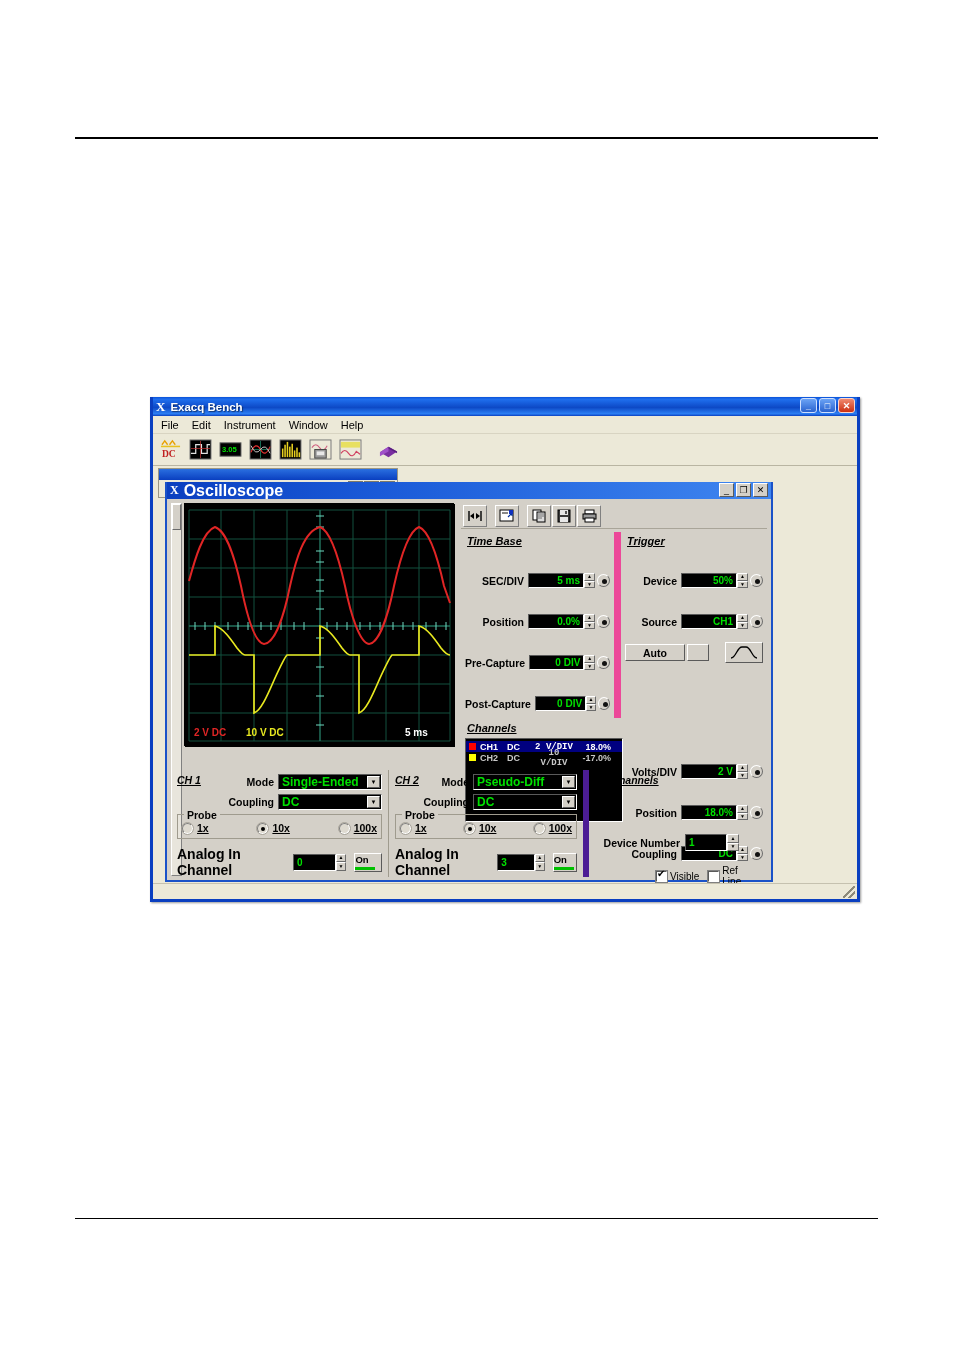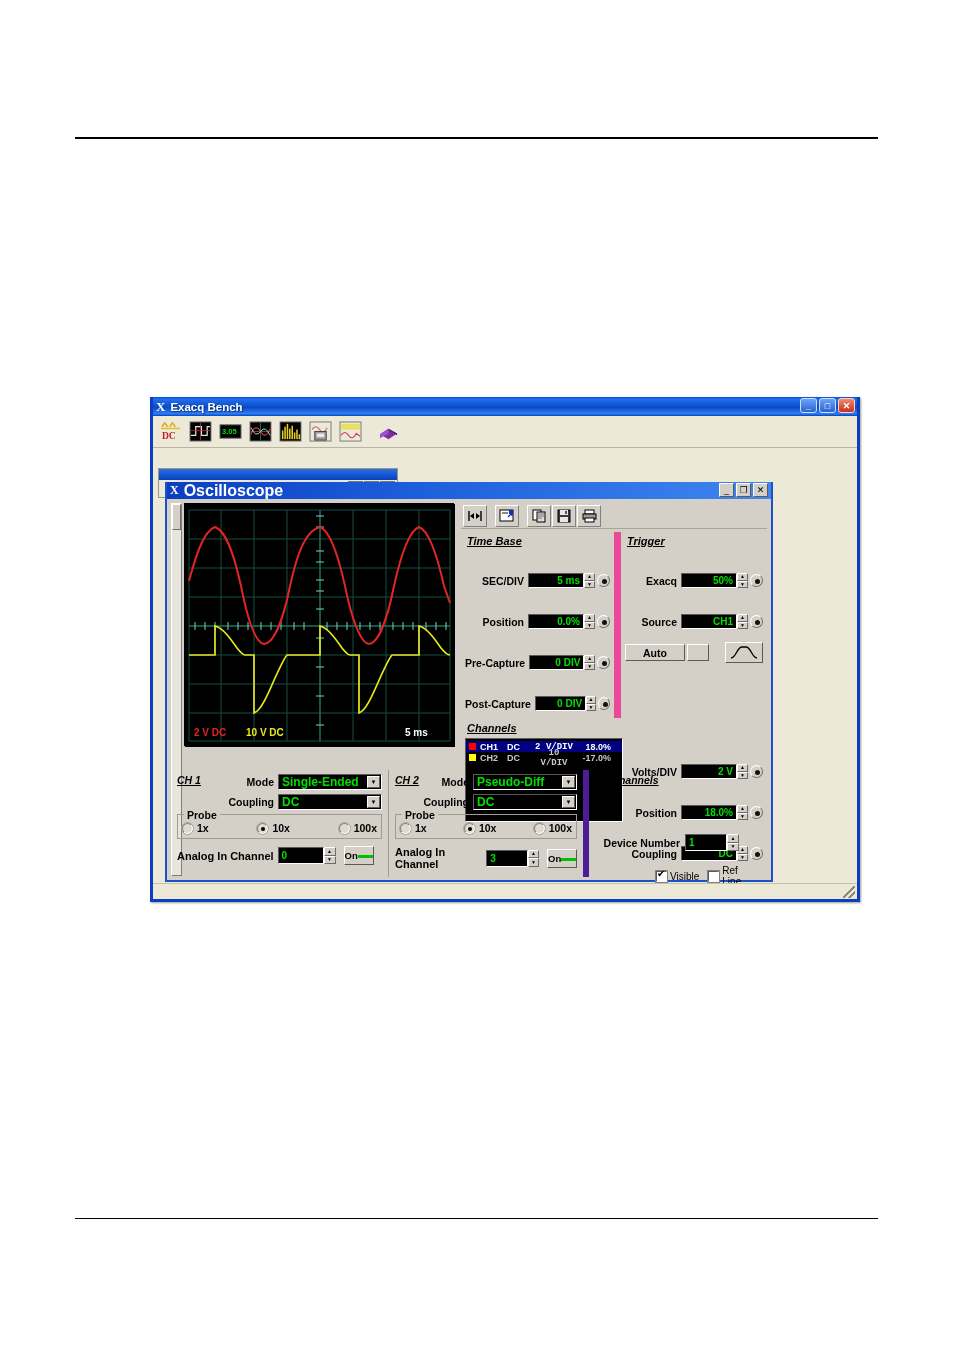--- a/index.html
+++ b/index.html
@@ -304,57 +304,57 @@
     font-size:6px; line-height:1;
   }
   .fieldset {
     border:1px solid #9f9b8e; margin-top:4px; padding:7px 4px 4px 4px;
     position:relative;
   }
   .fieldset > .legend {
     position:absolute; top:-6px; left:6px; background:#d4d0c8;
     padding:0 3px; font-size:10.5px; font-weight:bold;
   }
-  .radios { display:flex; align-items:flex-start; justify-content:space-between; }
+  .radios { display:flex; align-items:flex-start; justify-content:space-between;text-decoration:underline; }
   .radio { display:flex; align-items:center; font-size:10.5px; font-weight:bold; }
   .rb {
     width:11px; height:11px; border-radius:50%;
     background:#dedad0;
     border-top:1px solid #808080; border-left:1px solid #808080;
     border-right:1px solid #fff; border-bottom:1px solid #fff;
     outline:1px solid #a8a49a;
     margin-right:4px; position:relative; flex:none;
   }
   .rb.on:after {
     content:""; position:absolute; left:3px; top:3px;
     width:4px; height:4px; border-radius:50%; background:#000;
   }
   .aic-row { display:flex; align-items:center; margin-top:7px; }
-  .aic-row .lbl { font-size:11px; font-weight:bold; margin-right:4px; }
+  .aic-row .lbl { font-size:14px; font-weight:bold; margin-right:4px; }
   .aicbox {
     width:46px; height:17px; background:#000;
     border-top:1px solid #5a5a5a; border-left:1px solid #5a5a5a;
     border-right:1px solid #fff; border-bottom:1px solid #fff;
     color:#00e000; font-size:10px; font-weight:bold;
     padding-left:3px; line-height:16px;
   }
   .spin2 { width:12px; height:17px; display:flex; flex-direction:column; }
   .spin2 i {
     flex:1; background:#d4d0c8;
     border-top:1px solid #fff; border-left:1px solid #fff;
     border-right:1px solid #6b6b6b; border-bottom:1px solid #6b6b6b;
     display:flex; align-items:center; justify-content:center;
     font-size:5px; font-style:normal; line-height:1;
   }
   .on-btn {
     width:30px; height:19px; margin-left:8px;
     background:#d4d0c8;
     border-top:1px solid #fff; border-left:1px solid #fff;
     border-right:1px solid #5a5a5a; border-bottom:1px solid #5a5a5a;
-    display:flex; flex-direction:row; align-items:center; justify-content:center;
+    display:flex; flex-direction:column; align-items:flex-start; justify-content:center;
     font-size:9.5px; font-weight:bold;
   }
   .on-btn .bar { width:20px; height:3px; background:#00c000; margin-top:2px; }
 
   .dev-row {
     position:absolute; right:28px; bottom:26px;
     display:flex; align-items:center;
   }
   .dev-row .lbl { font-size:10.5px; font-weight:bold; margin-right:5px; }
   .devbox {
@@ -388,20 +388,27 @@
   <div class="titlebar">
     <span class="logo">X</span>
     <span class="tb-title">Exacq Bench</span>
     <div class="win-btns">
       <div class="wb">_</div>
       <div class="wb">□</div>
       <div class="wb close">✕</div>
     </div>
   </div>
 
+  <div class="menubar">
+    <span>File</span>
+    <span>Edit</span>
+    <span>Instrument</span>
+    <span>Window</span>
+    <span>Help</span>
+  </div>
 
   <div class="maintoolbar">
 
     <div class="tbtn">
       <svg class="ico" viewBox="0 0 24 22">
         <rect x="1" y="1" width="22" height="20" fill="#ece9d8"></rect>
         <path d="M3 6 L6 2 L9 6" stroke="#e8a000" stroke-width="1.4" fill="none"></path>
         <path d="M11 6 L14 2 L17 6" stroke="#e8a000" stroke-width="1.4" fill="none"></path>
         <rect x="2" y="7" width="20" height="1.6" fill="#e8c020"></rect>
         <text x="3" y="19" font-family="Liberation Serif, serif" font-size="10" font-weight="bold" fill="#c02020">DC</text>
@@ -699,21 +706,21 @@
                     <i>▼</i>
                   </div>
                 <div class="dot"></div>
               </div>
             </div>
 
             <div class="grp right">
               <div class="grp-title">Trigger</div>
 
               <div class="row">
-                <span class="lbl">Exacq</span>
+                <span class="lbl">Device</span>
                 <div class="numbox">50%</div>
                 <div class="spin">
                     <i>▲</i>
                     <i>▼</i>
                   </div>
                 <div class="dot"></div>
               </div>
 
               <div class="row">
                 <span class="lbl">Source</span>

